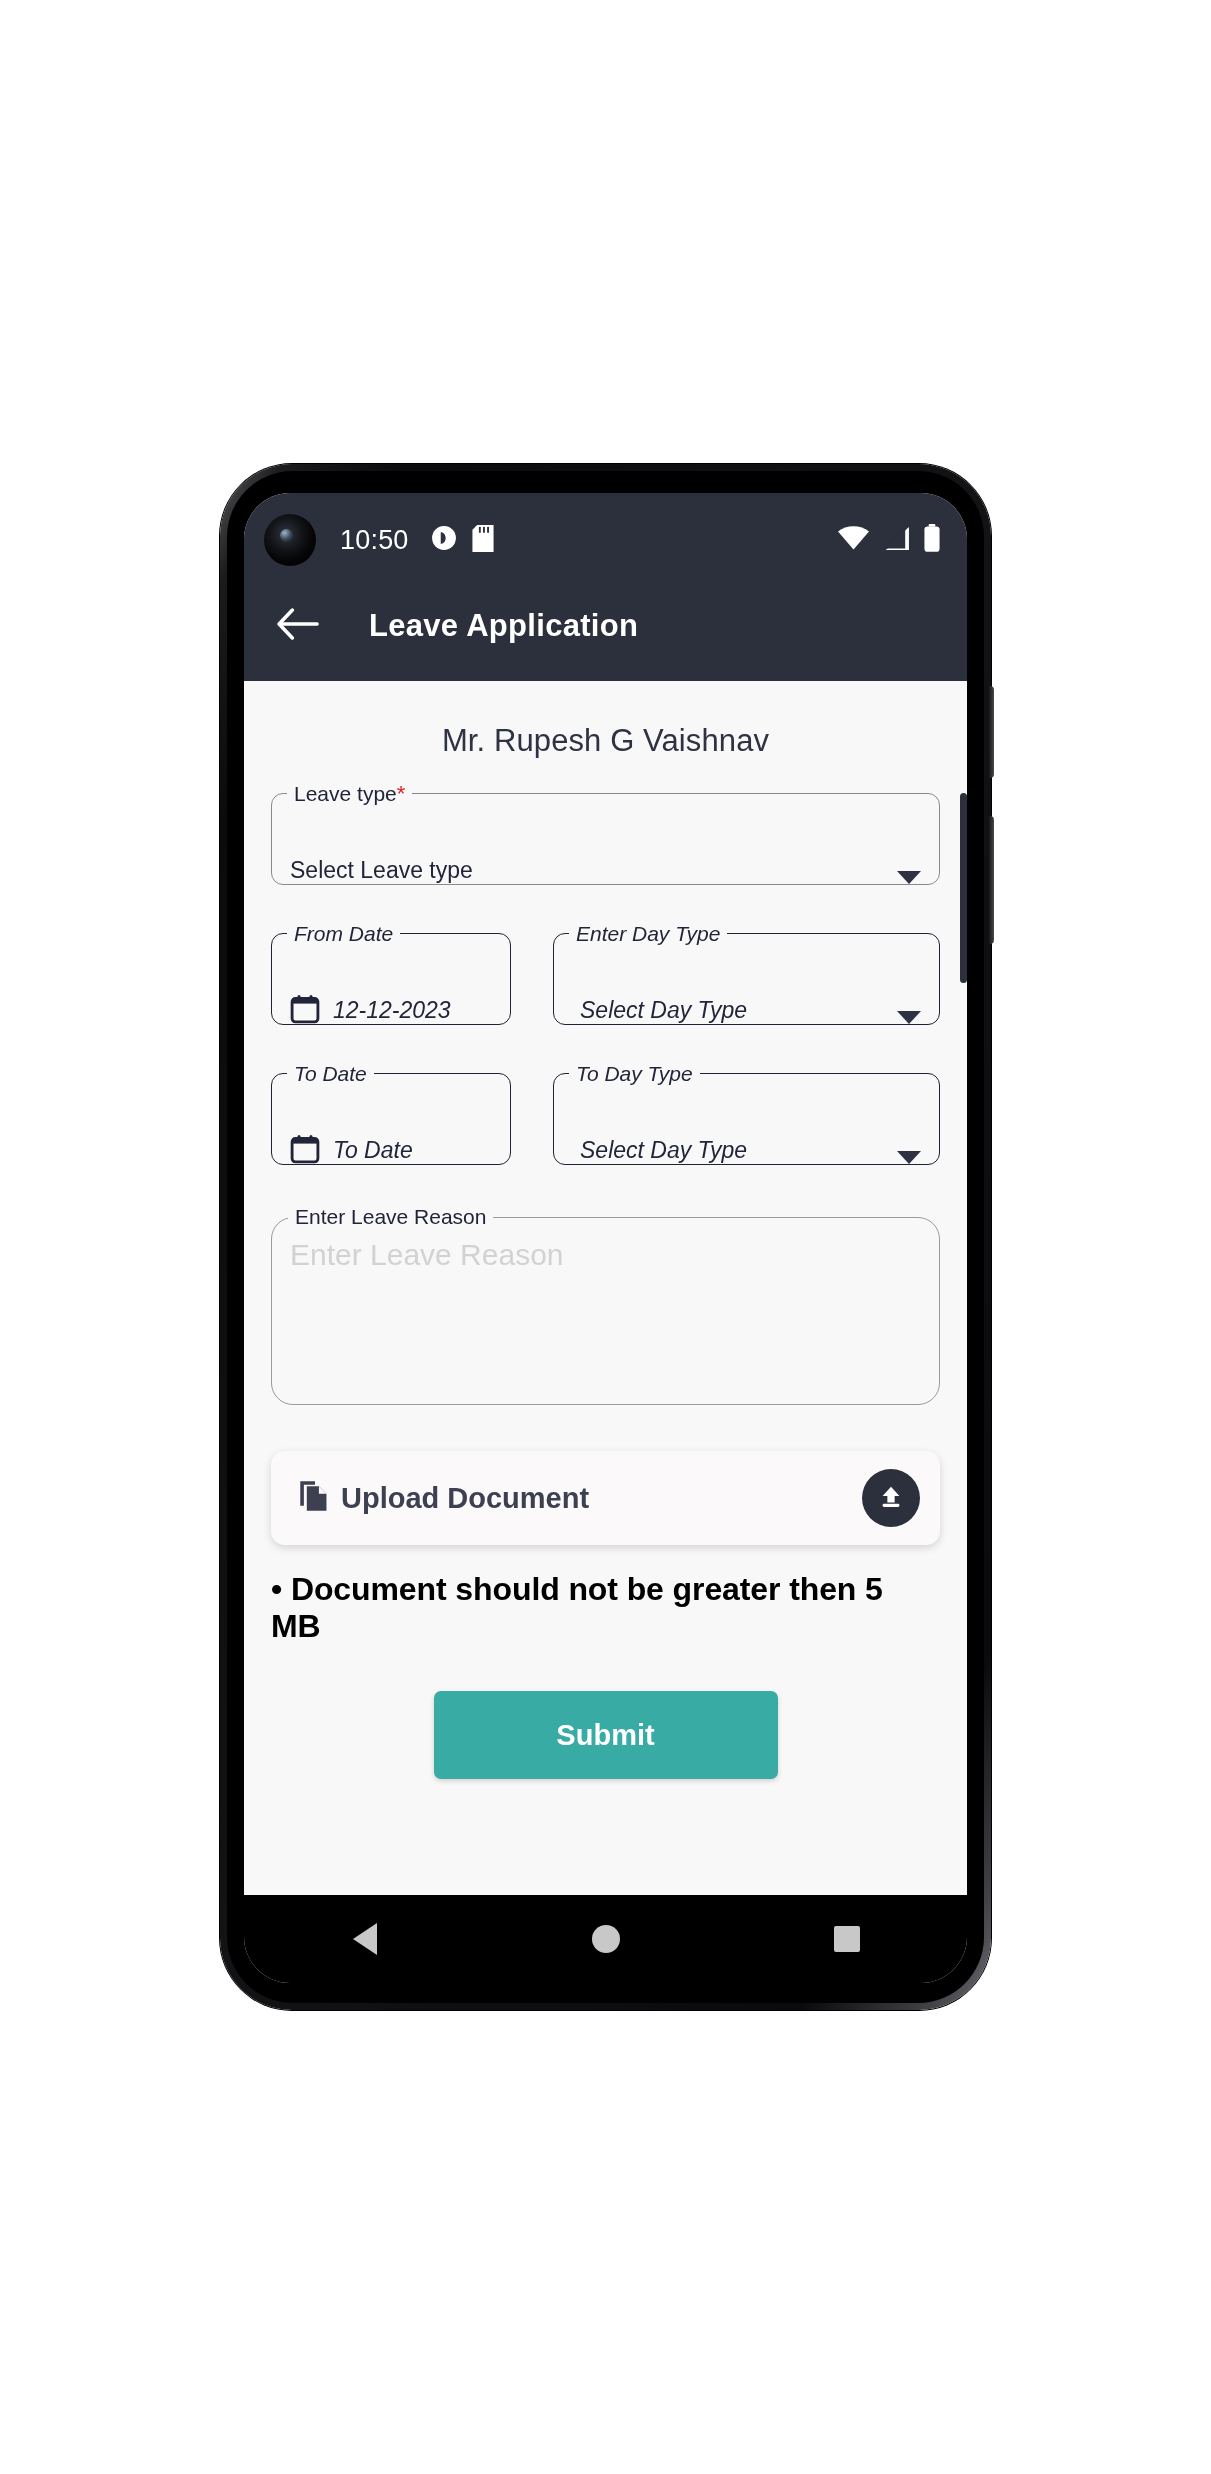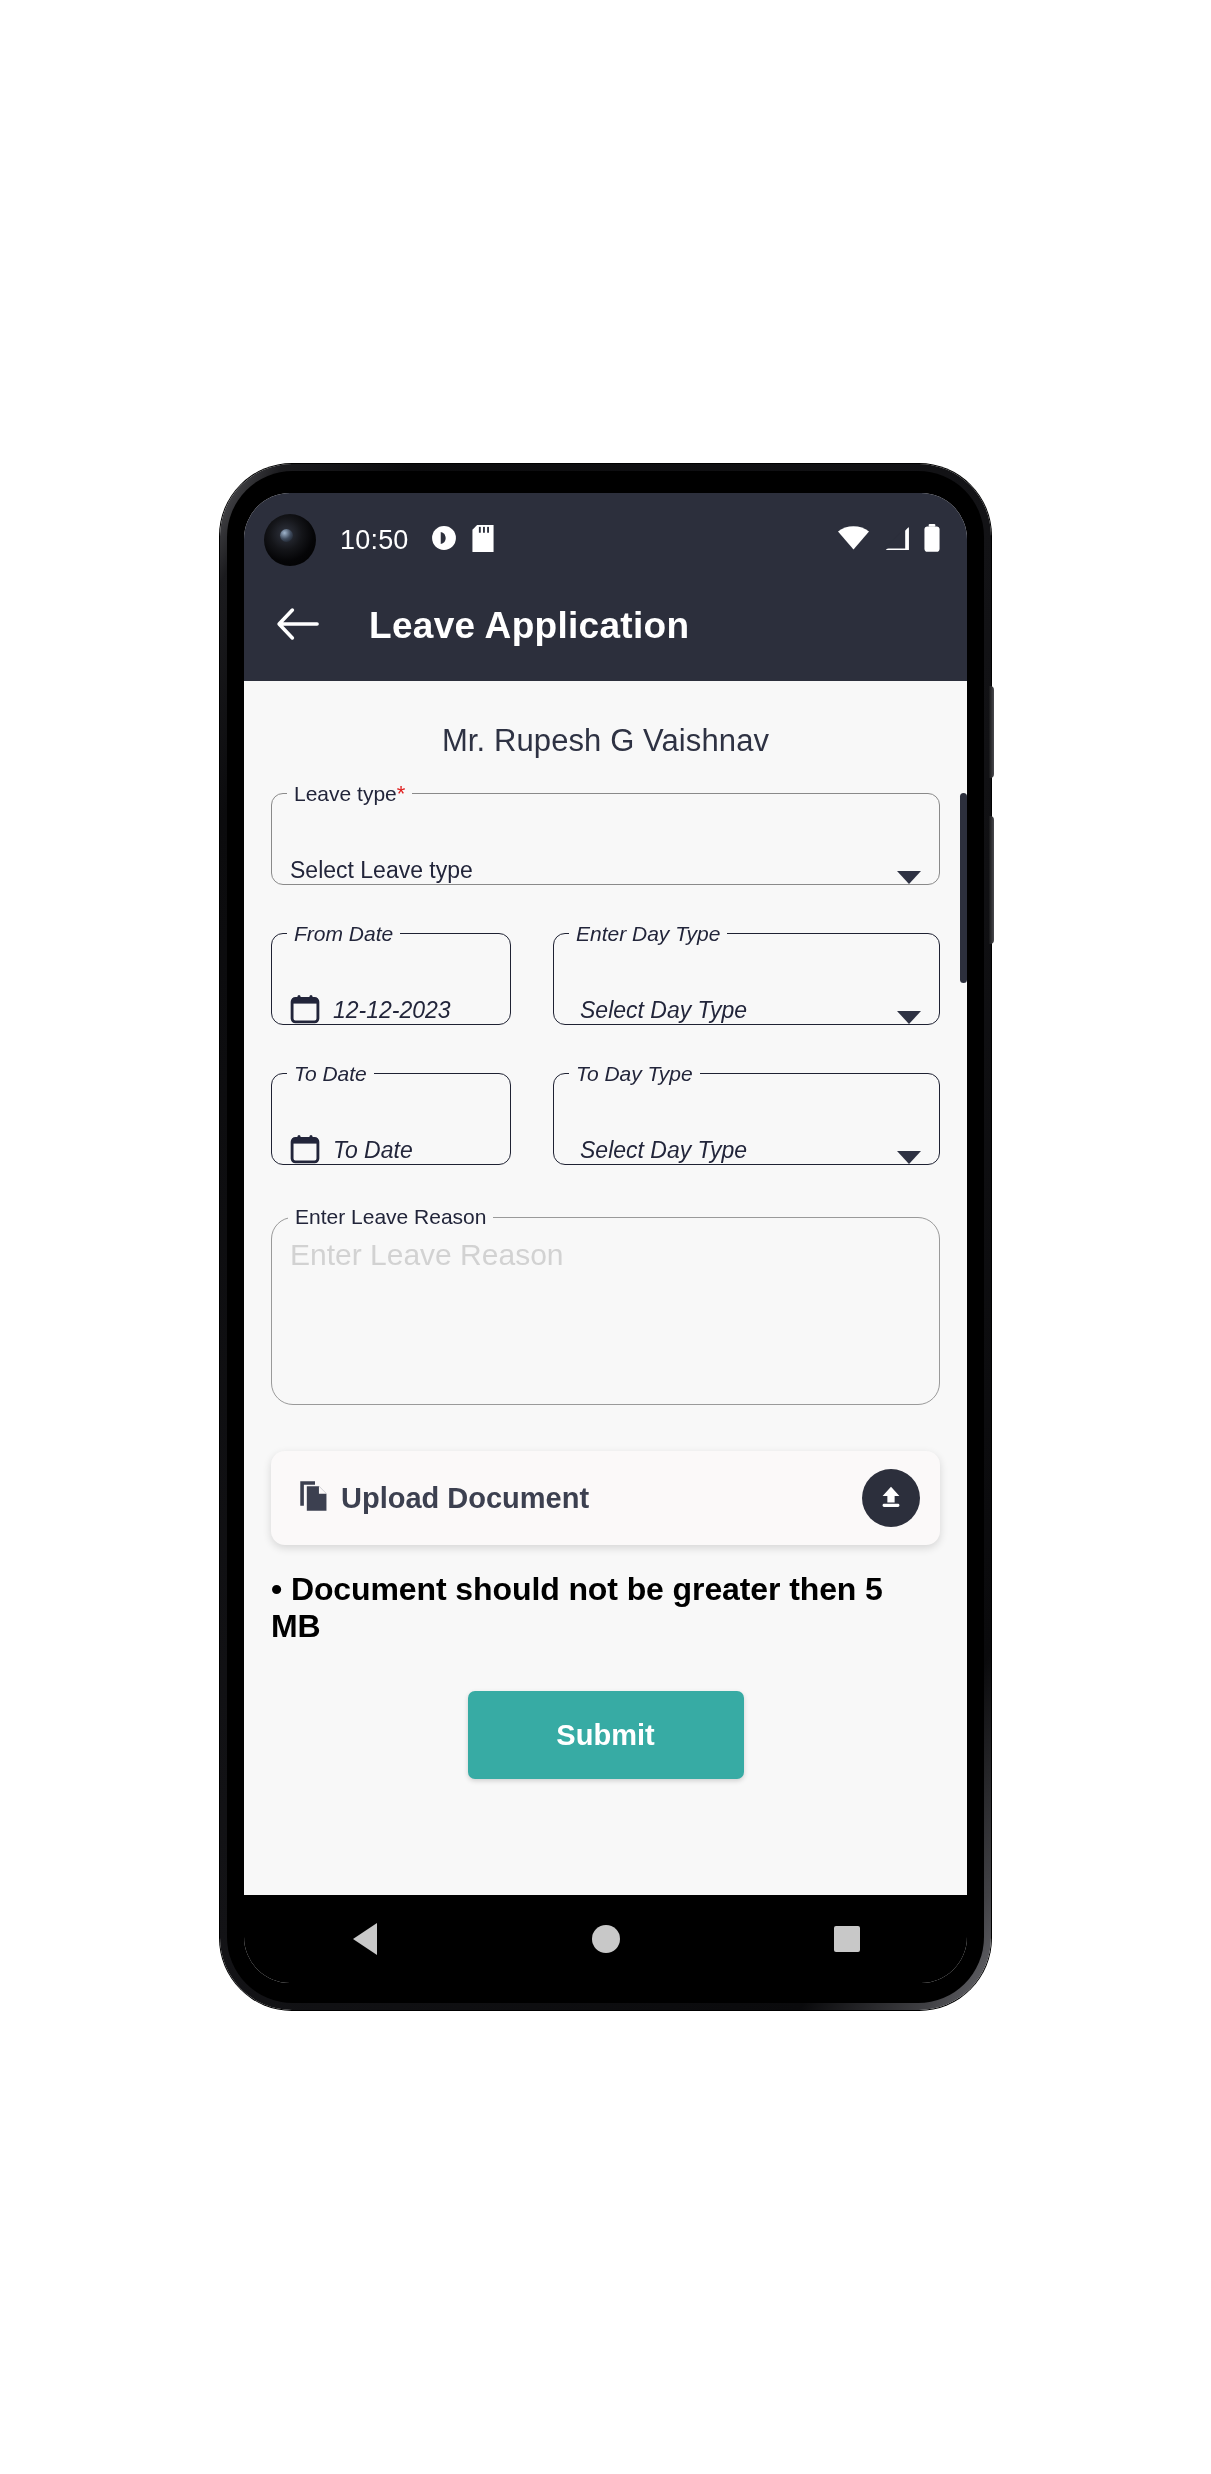--- a/index.html
+++ b/index.html
@@ -99,21 +99,21 @@
     flex-shrink: 0;
   }
   .back-btn {
     width: 58px; height: 58px;
     display: flex; align-items: center; justify-content: center;
     cursor: pointer;
     flex-shrink: 0;
   }
   .appbar-title {
     color: #ffffff;
-    font-size: 37px;
+    font-size: 31px;
     font-weight: bold;
     margin-left: 43px;
     letter-spacing: 0.3px;
     text-align: center;
   }
 
   
   .content {
     flex: 1;
     background: #F8F8F8;
@@ -220,21 +220,21 @@
   .note {
     margin-top: 26px;
     font-size: 32px;
     color: #000;
     font-weight: bold;
     letter-spacing: -0.1px;
   }
 
   .submit-wrap { display: flex; justify-content: center; margin-top: 46px; }
   .submit-btn {
-    width: 276px; height: 88px;
+    width: 344px; height: 88px;
     background: #37ABA4;
     border-radius: 7px;
     border: none;
     color: #fff;
     font-size: 29px;
     font-weight: bold;
     font-family: "Liberation Sans", sans-serif;
     cursor: pointer;
     box-shadow: 0 2px 5px rgba(0,0,0,0.16);
   }

